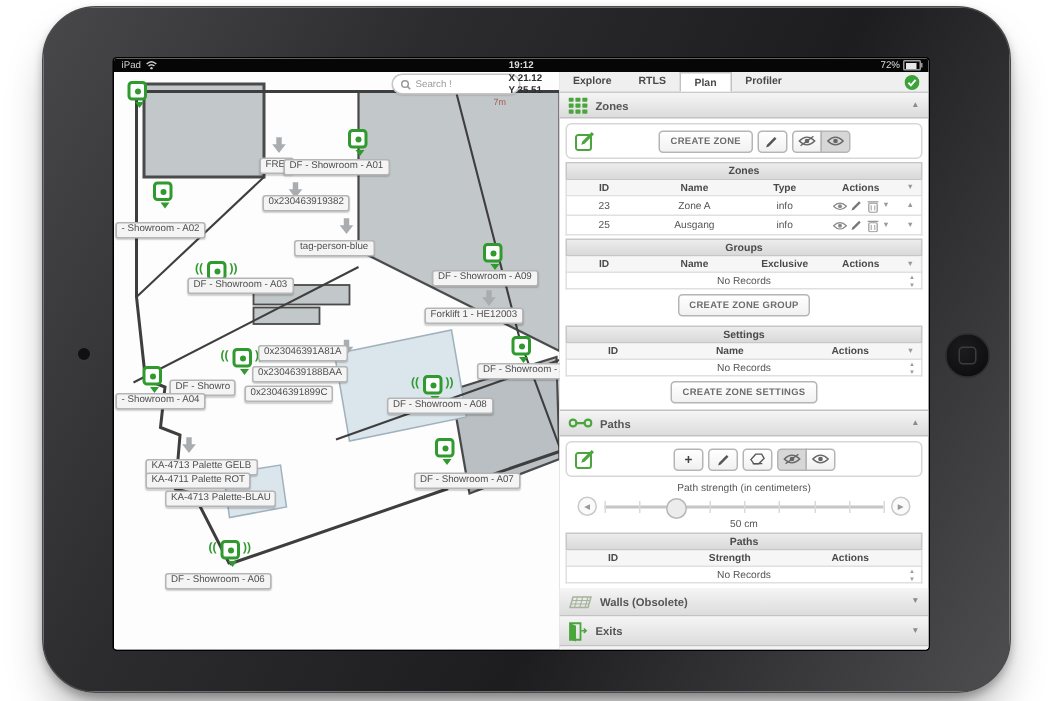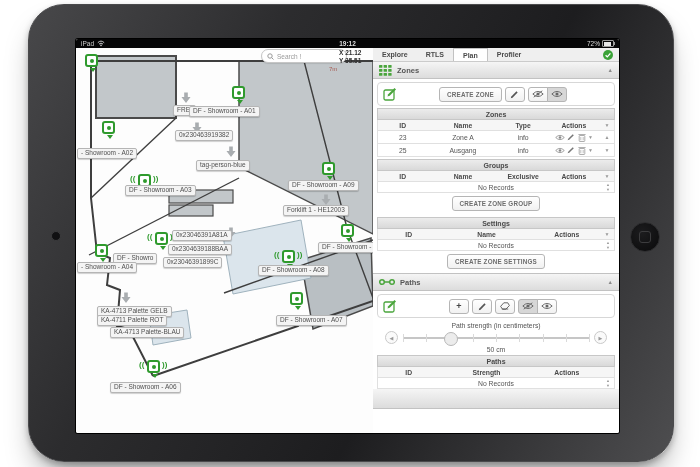--- a/index.html
+++ b/index.html
@@ -479,20 +479,41 @@
       <div class="thead">
         <span class="c1" style="width:26%">ID</span>
         <span class="c2" style="width:40%">Strength</span>
         <span class="c3" style="width:28%">Actions</span>
       </div>
       <div class="trow norec">
         <span>No Records</span>
           <span class="spin">▲<br>▼</span>
       </div>
 
+      <div class="acc" style="margin-top:3px;height:18px">
+        <span class="icon">
+          <svg width="16" height="9">
+              <path d="M3,1 H15 L13,8 H1 Z" fill="none" stroke="#a7b49c" stroke-width="1"></path>
+              <path d="M6,1 L4,8 M9.5,1 L7.5,8 M13,1 L11,8 M2.5,3.3 H14.3 M2,5.6 H13.6" stroke="#a7b49c" stroke-width=".7"></path>
+            </svg>
+        </span>
+        <span>Walls (Obsolete)</span>
+        <span class="chev">▼</span>
+      </div>
+      <div class="acc" style="height:19px">
+        <span class="icon">
+          <svg width="13" height="14" viewBox="0 0 13 14">
+              <path d="M1,1.5 H8 V12.5 H1 Z" fill="none" stroke="#4aa53c" stroke-width="1.2"></path>
+              <path d="M1,1.5 L5,3.2 V13.6 L1,12.2 Z" fill="#4aa53c"></path>
+              <path d="M8.5,6.5 h3.2 M10.2,5 l1.6,1.5 -1.6,1.5" stroke="#4aa53c" stroke-width="1" fill="none"></path>
+            </svg>
+        </span>
+        <span>Exits</span>
+        <span class="chev">▼</span>
+      </div>
       <div class="acc" style="height:19px">
         
         
         
       </div>
     </div>
   </div>
 </div>
 
 </body></html>

